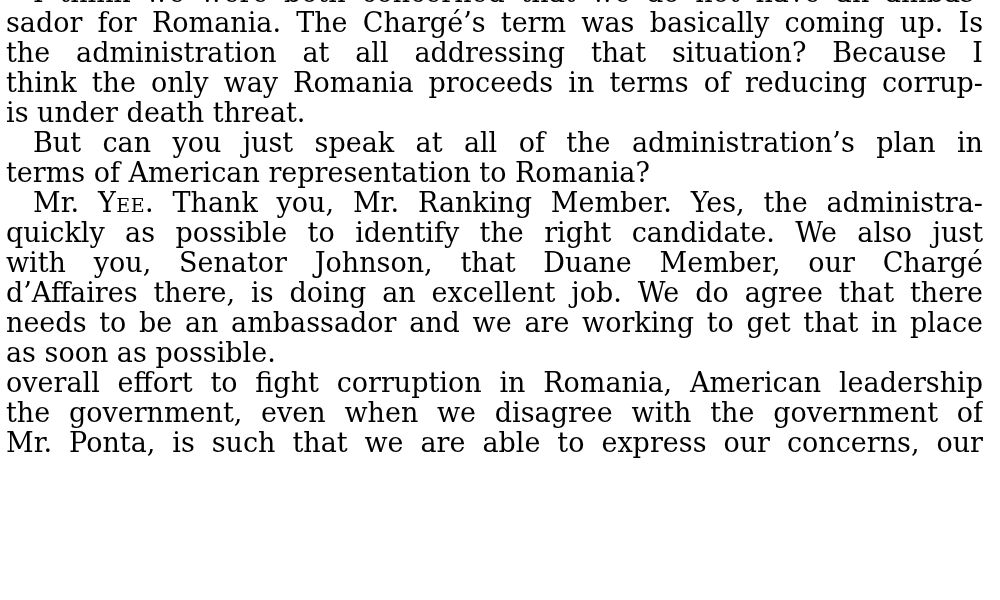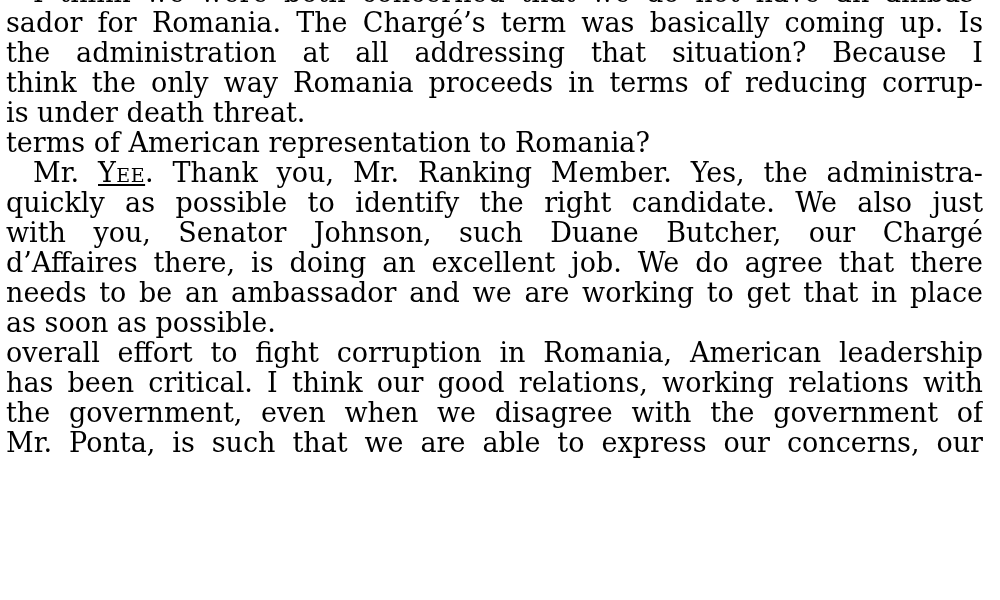--- a/index.html
+++ b/index.html
@@ -40,38 +40,37 @@
   }
   .line.indent {
     text-indent: 27px;
   }
   .line.end {
     text-align-last: left;
   }
   .sc {
     font-variant: small-caps;
     letter-spacing: 0.5px;
-    text-decoration: underline;
   }
 </style>
 </head>
 <body>
 
 <div class="page">
   <div class="text-block" id="text-block" style="color: rgb(0, 0, 0);">
       <div class="line indent">I think we were both concerned that we do not have an ambas-</div>
       <div class="line">sador for Romania. The Chargé’s term was basically coming up. Is</div>
       <div class="line">the administration at all addressing that situation? Because I</div>
       <div class="line">think the only way Romania proceeds in terms of reducing corrup-</div>
       <div class="line end">is under death threat.</div>
+      <div class="line indent">But can you just speak at all of the administration’s plan in</div>
       <div class="line end">terms of American representation to Romania?</div>
       <div class="line indent"><span class="">Mr. </span><span class="sc">Yee</span><span class="">. Thank you, Mr. Ranking Member. Yes, the administra-</span></div>
       <div class="line">quickly as possible to identify the right candidate. We also just</div>
-      <div class="line">with you, Senator Johnson, such Duane Butcher, our Chargé</div>
+      <div class="line">with you, Senator Johnson, that Duane Member, our Chargé</div>
       <div class="line">d’Affaires there, is doing an excellent job. We do agree that there</div>
       <div class="line">needs to be an ambassador and we are working to get that in place</div>
       <div class="line end">as soon as possible.</div>
       <div class="line">overall effort to fight corruption in Romania, American leadership</div>
-      <div class="line">has been critical. I think our good relations, working relations with</div>
       <div class="line">the government, even when we disagree with the government of</div>
       <div class="line">Mr. Ponta, is such that we are able to express our concerns, our</div>
     </div>
 </div>
 
 </body></html>

